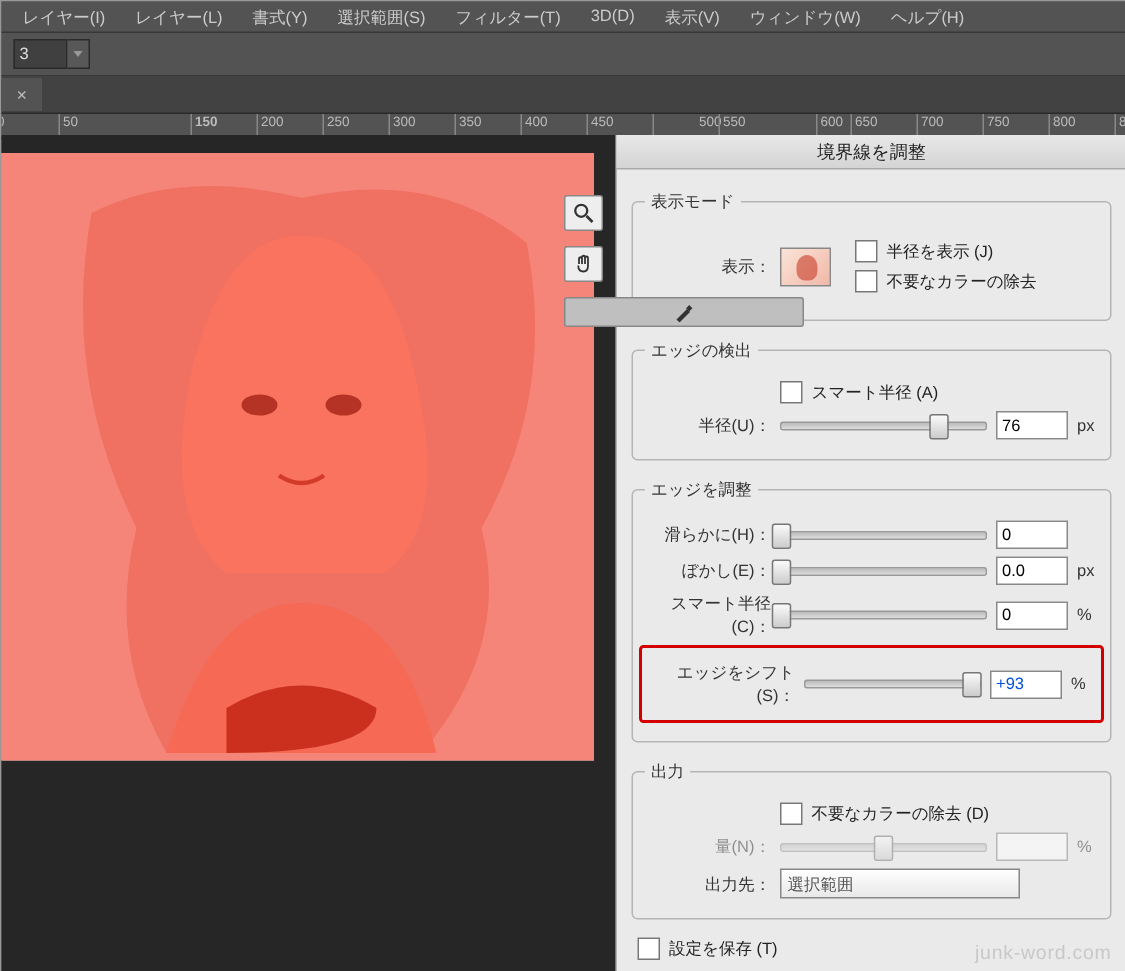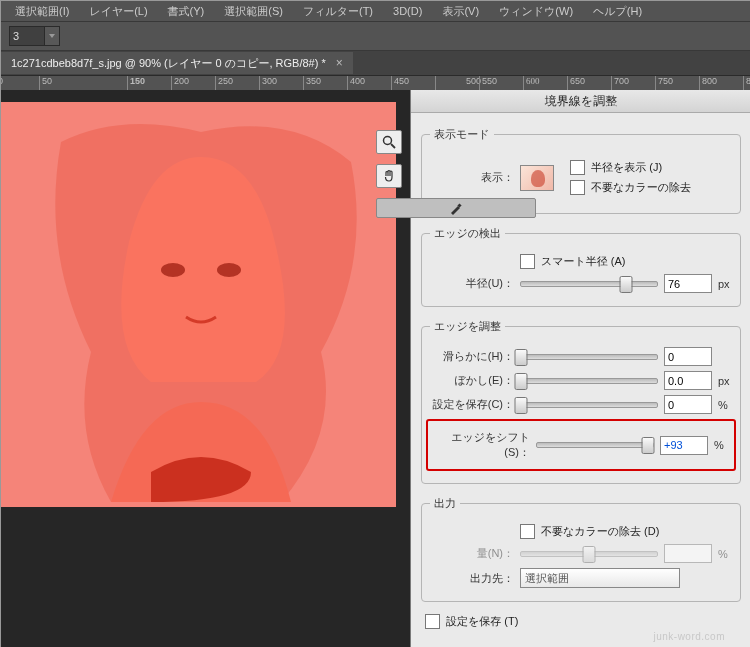--- a/index.html
+++ b/index.html
@@ -34,28 +34,28 @@
 .thumb{position:absolute;top:-6px;width:11px;height:15px;background:linear-gradient(#fafafa,#ccc);border:1px solid #777;border-radius:2px;transform:translateX(-50%)}
 .val{width:40px;height:17px;border:1px solid #888;background:#fff;padding:0 3px;font-size:11px;color:#000}
 .unit{width:14px;text-align:left;color:#333}
 .chk{width:13px;height:13px;border:1px solid #777;background:#fff;display:inline-block}
 .sel{height:18px;border:1px solid #888;background:linear-gradient(#fff,#e8e8e8);padding:0 4px;color:#555;display:flex;align-items:center;min-width:150px}
 .thumbimg{width:32px;height:24px;border:1px solid #888;background:linear-gradient(135deg,#fbe4d8,#f0b8a8);display:inline-block;position:relative}
 .thumbimg::after{content:"";position:absolute;left:30%;top:18%;width:45%;height:70%;background:rgba(200,60,40,.6);border-radius:50% 50% 40% 40%}
 .hi{border:2px solid #d40000;border-radius:3px;padding:4px 6px;margin:4px -4px}
 .hi .val{color:#0050d8}
 .dropcaret{width:0;height:0;border-left:3px solid transparent;border-right:3px solid transparent;border-top:4px solid #999}
-.wm{position:absolute;right:26px;bottom:6px;color:#c8c8c8;font-size:10px;letter-spacing:.5px}
+.wm{position:absolute;right:10px;bottom:6px;color:#c8c8c8;font-size:13px;letter-spacing:.5px}
 </style>
 </head>
 <body>
 
 <div class="app">
   <div class="menubar">
-    <span>選択範囲(I)</span>
+    <span>レイヤー(I)</span>
     <span>レイヤー(L)</span>
     <span>書式(Y)</span>
     <span>選択範囲(S)</span>
     <span>フィルター(T)</span>
     <span>3D(D)</span>
     <span>表示(V)</span>
     <span>ウィンドウ(W)</span>
     <span>ヘルプ(H)</span>
   </div>
 
@@ -63,39 +63,38 @@
     <div class="ninput">
       <input value="3" style="">
       <div class="drop">
           <div class="dropcaret"></div>
         </div>
     </div>
   </div>
 
   <div class="tabbar">
     <div class="tab">
-      <span>1c271cdbeb8d7f_s.jpg @ 90% (レイヤー 0 のコピー, RGB/8#) *</span>
       <span class="x">×</span>
     </div>
   </div>
 
   <div class="ruler" id="ruler">
       <div class="tick" style="left: -6px;">0</div>
       <div class="tick" style="left: 38px;">50</div>
       <div class="tick" style="left: 82px; margin-top: 16px;">100</div>
       <div class="tick" style="left: 126px; font-weight: bold;">150</div>
       <div class="tick" style="left: 170px;">200</div>
       <div class="tick" style="left: 214px;">250</div>
       <div class="tick" style="left: 258px;">300</div>
       <div class="tick" style="left: 302px;">350</div>
       <div class="tick" style="left: 346px;">400</div>
       <div class="tick" style="left: 390px;">450</div>
       <div class="tick" style="left: 434px; padding-left: 30px;">500</div>
       <div class="tick" style="left: 478px;">550</div>
-      <div class="tick" style="left: 522px; font-family: Liberation Serif, serif;">600</div>
+      <div class="tick" style="left: 543px;">600</div>
       <div class="tick" style="left: 566px;">650</div>
       <div class="tick" style="left: 610px;">700</div>
       <div class="tick" style="left: 654px; text-align: right;">750</div>
       <div class="tick" style="left: 698px;">800</div>
       <div class="tick" style="left: 742px;">850</div>
     </div>
 
   <div class="canvas-area">
     <div class="canvas">
       <div class="portrait">
@@ -184,21 +183,21 @@
         </div>
         <div class="row">
           <span class="lbl">ぼかし(E)：</span>
           <div class="slider">
               <div class="thumb" style="left:0%"></div>
             </div>
           <input class="val" value="0.0" style="">
           <span class="unit">px</span>
         </div>
         <div class="row">
-          <span class="lbl">設定を保存(C)：</span>
+          <span class="lbl">スマート半径(C)：</span>
           <div class="slider">
               <div class="thumb" style="left:0%"></div>
             </div>
           <input class="val" value="0" style="">
           <span class="unit">%</span>
         </div>
         <div class="hi">
           <div class="row">
             <span class="lbl" style="width:96px">エッジをシフト (S)：</span>
             <div class="slider">

